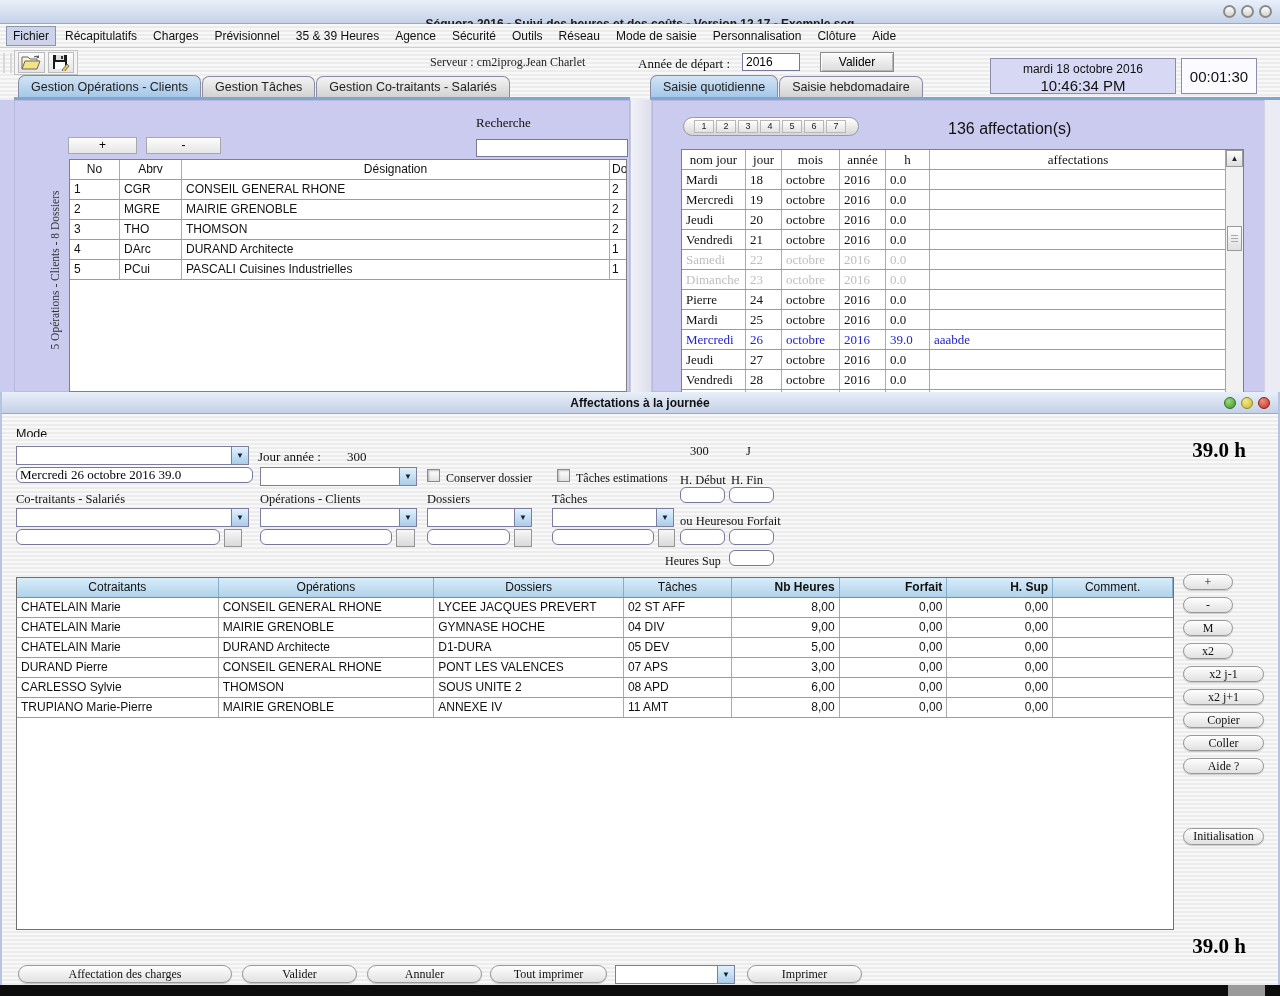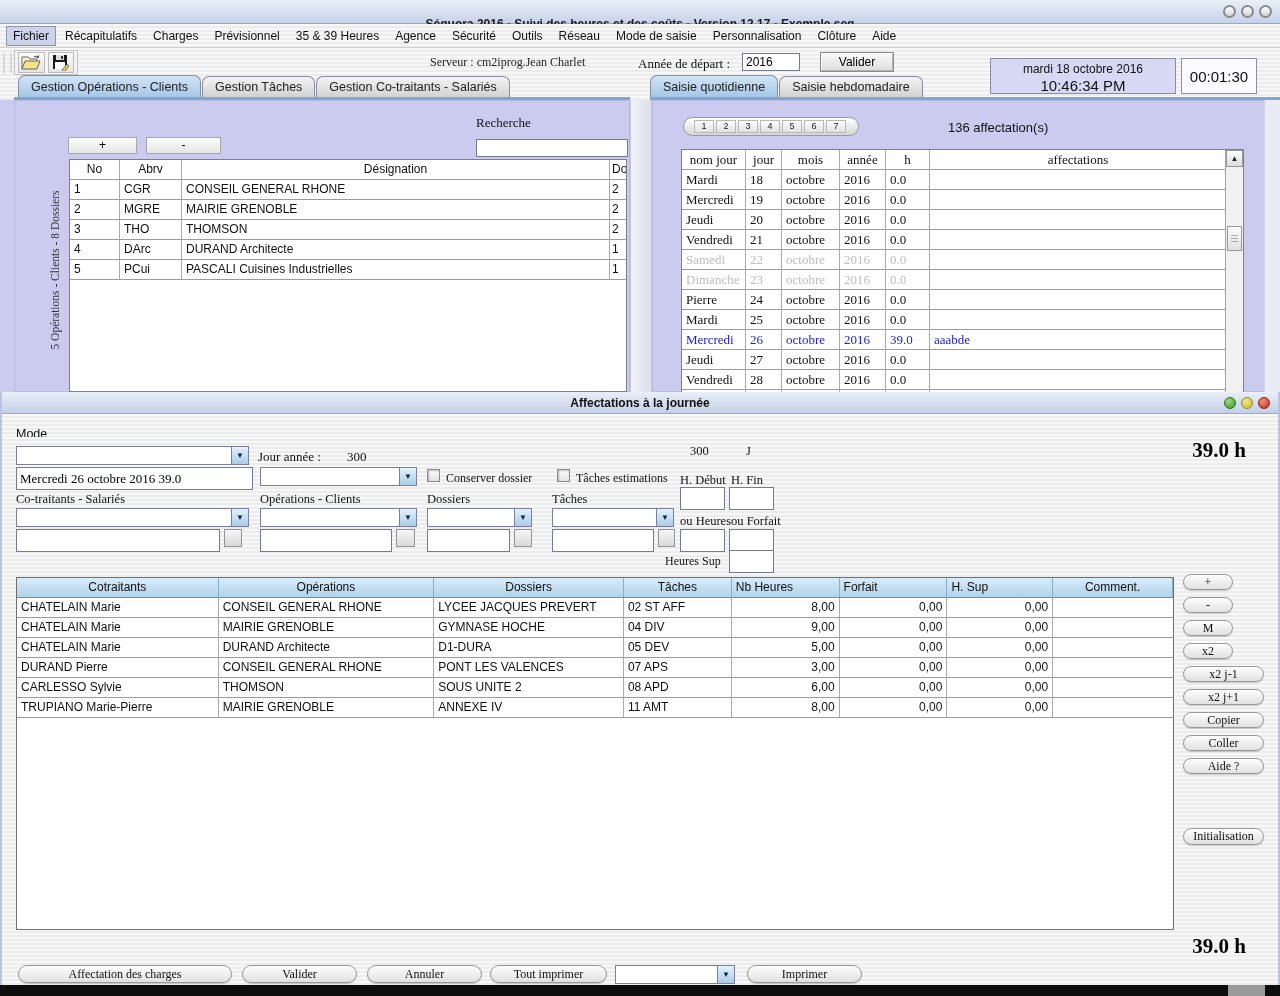--- a/index.html
+++ b/index.html
@@ -98,21 +98,21 @@
   .sbar .thumb { position:absolute; top:76px; left:1px; width:15px; height:25px;
     background:linear-gradient(#fdfdfd,#e0e0e0); border:1px solid #999; }
   .sbar .thumb i { display:block; margin:8px 3px 0; height:8px;
     background:repeating-linear-gradient(180deg,#aaa 0 1px,transparent 1px 3px); }
 
   .weekpill { position:absolute; left:30px; top:16px; width:176px; height:19px; border-radius:10px;
     background:linear-gradient(#ffffff,#d6d6d6); border:1px solid #9a9a9a; display:flex; align-items:center;
     padding:0 10px; gap:2px; }
   .wk { width:20px; height:13px; background:linear-gradient(#fdfdfd,#e2e2e2); border:1px solid #b8b8b8;
     font-size:9px; text-align:center; line-height:11px; color:#222; }
-  .count { position:absolute; left:295px; top:19px; font-size:13px; color:#111; }
+  .count { position:absolute; left:295px; top:19px; font-size:16px; color:#111; }
 
   
   .dialog { position:absolute; left:0; top:392px; width:1280px; height:593px;
     border-left:2px solid #b6c4e2; border-right:2px solid #b6c4e2; border-bottom:2px solid #b6c4e2; background:#f0f0f0; }
   .dtitle { position:absolute; left:0; top:0; width:100%; height:22px;
     background:linear-gradient(180deg,#e9eff9,#c3d0e7); border-bottom:1px solid #9aa8c0;
     display:flex; align-items:center; justify-content:center; font-size:12px; font-weight:bold; color:#111; }
   .dots { position:absolute; right:8px; top:5px; display:flex; gap:5px; }
   .dot { width:12px; height:12px; border-radius:50%; }
   .dot.g { background:radial-gradient(circle at 35% 30%,#9bd97a,#3f9428); border:1px solid #2f6e1e; }
@@ -121,35 +121,35 @@
   .dmenu { position:absolute; left:0; top:22px; width:100%; height:40px; border-bottom:1px solid #d5d5d5;
     display:flex; align-items:center; padding-left:14px; }
   .dmenu span { font-size:12.5px; color:#111; }
   .dbody { position:absolute; left:0; top:45px; width:1276px; height:548px; }
 
   .lab { position:absolute; font-family:"Liberation Serif",serif; font-size:12.5px; color:#111; white-space:nowrap; }
   .combo { position:absolute; height:19px; background:#fff; border:1px solid #7d7d9d; }
   .combo .arr { position:absolute; right:0; top:0; bottom:0; width:17px;
     background:linear-gradient(#e2f1fc,#a9cdea); border-left:1px solid #7d7d9d;
     font-size:8px; color:#123; text-align:center; line-height:17px; }
-  .fld { position:absolute; height:23px; font-family:"Liberation Serif",serif; font-size:13px; }
+  .fld { position:absolute; height:16px; font-family:"Liberation Serif",serif; font-size:13px;border-radius:6px; }
   .sqbtn { position:absolute; height:18px; background:linear-gradient(#f7f7f7,#d9d9d9); border:1px solid #949494; }
   .cbox { position:absolute; width:13px; height:13px; background:linear-gradient(#fff,#e2e2e2);
     border:1px solid #8a8a8a; box-shadow:inset 1px 1px 2px rgba(0,0,0,.25); }
   .bigtotal { position:absolute; right:32px; font-family:"Liberation Serif",serif;
     font-size:21px; font-weight:bold; color:#000; }
 
   
   .dtable { left:14px; top:140px; width:1158px; height:353px; overflow:hidden; border-color:#707070; }
   .dtable .thead { background:linear-gradient(#d9ecfa,#b0d3ea); border-bottom:1px solid #6a92b8; }
   .dtable .thead .tc { border-right:1px solid #86aecc; }
   .dtable .c0{width:202px} .dtable .c1{width:216px} .dtable .c2{width:190px} .dtable .c3{width:108px}
   .dtable .c4{width:108px; text-align:right} .dtable .c5{width:108px; text-align:right}
   .dtable .c6{width:106px; text-align:right} .dtable .c7{width:120px}
-  .dtable .thead .c4,.dtable .thead .c5,.dtable .thead .c6 { text-align:left; }
+  .dtable .thead .c4,.dtable .thead .c5,.dtable .thead .c6 { text-align:right;font-weight:bold; }
 
   .pill { background:linear-gradient(#fefefe,#e1e1e1); border:1px solid #999; border-radius:9px;
     font-family:"Liberation Serif",serif; font-size:12px; color:#111; text-align:center;
     box-shadow:0 1px 1px rgba(0,0,0,.18); }
   .sidebtns { position:absolute; left:1181px; top:137px; width:85px; }
   .sidebtns .pill { display:block; height:16px; line-height:14px; margin-bottom:7px; }
   .sidebtns .sm { width:50px; } .sidebtns .lg { width:81px; }
   .initbtn { position:absolute; left:1181px; top:391px; width:81px; height:17px; line-height:15px; }
   .botbtn { position:absolute; top:528px; height:18px; line-height:16px; }
   .botcombo { position:absolute; left:613px; top:528px; width:120px; }

